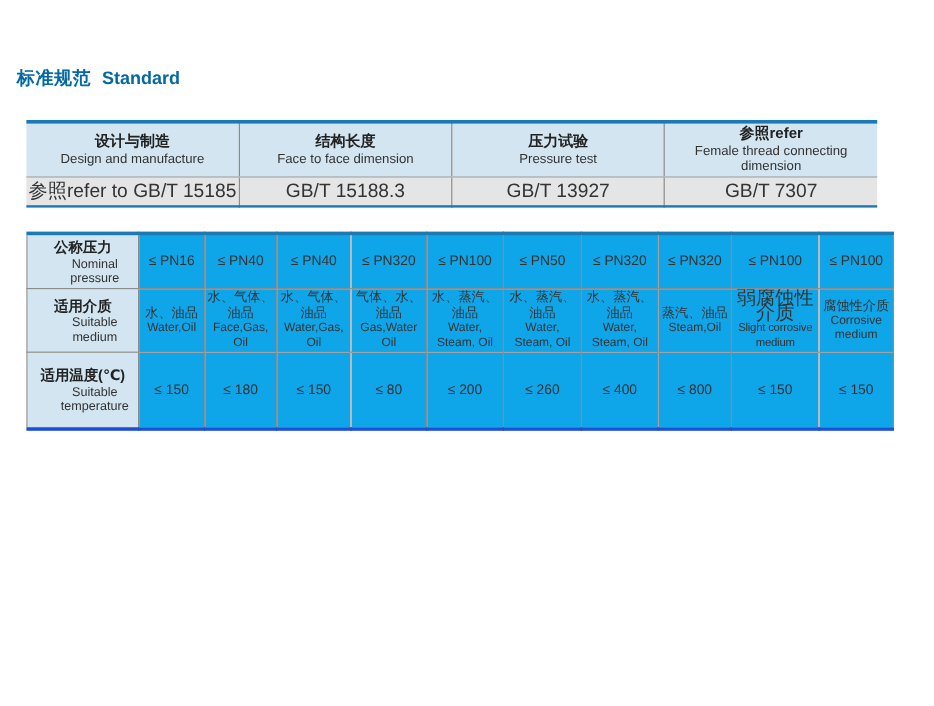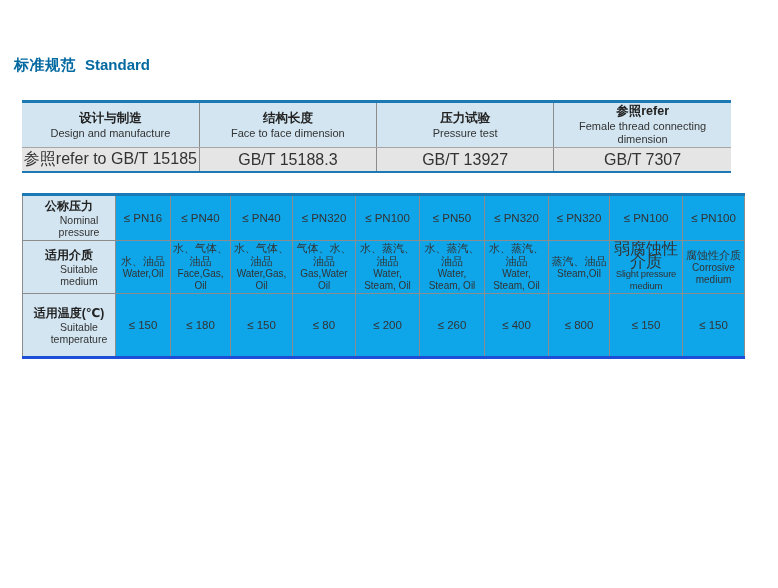--- a/index.html
+++ b/index.html
@@ -158,21 +158,21 @@
         <td class="medium-cell c6">
           <div class="mzh">水、蒸汽、油品</div>
           <div class="men">Water, Steam, Oil</div>
         </td>
         <td class="medium-cell c7">
           <div class="mzh">蒸汽、油品</div>
           <div class="men">Steam,Oil</div>
         </td>
         <td class="medium-cell c8">
           <div class="mzh">弱腐蚀性介质</div>
-          <div class="men">Slight pressure medium</div>
+          <div class="men">Slight corrosive medium</div>
         </td>
         <td class="medium-cell c9">
           <div class="mzh">腐蚀性介质</div>
           <div class="men">Corrosive medium</div>
         </td>
       </tr>
       <tr>
         <th>
           <div class="zh">适用温度(℃)</div>
           <div class="en">Suitable temperature</div>

